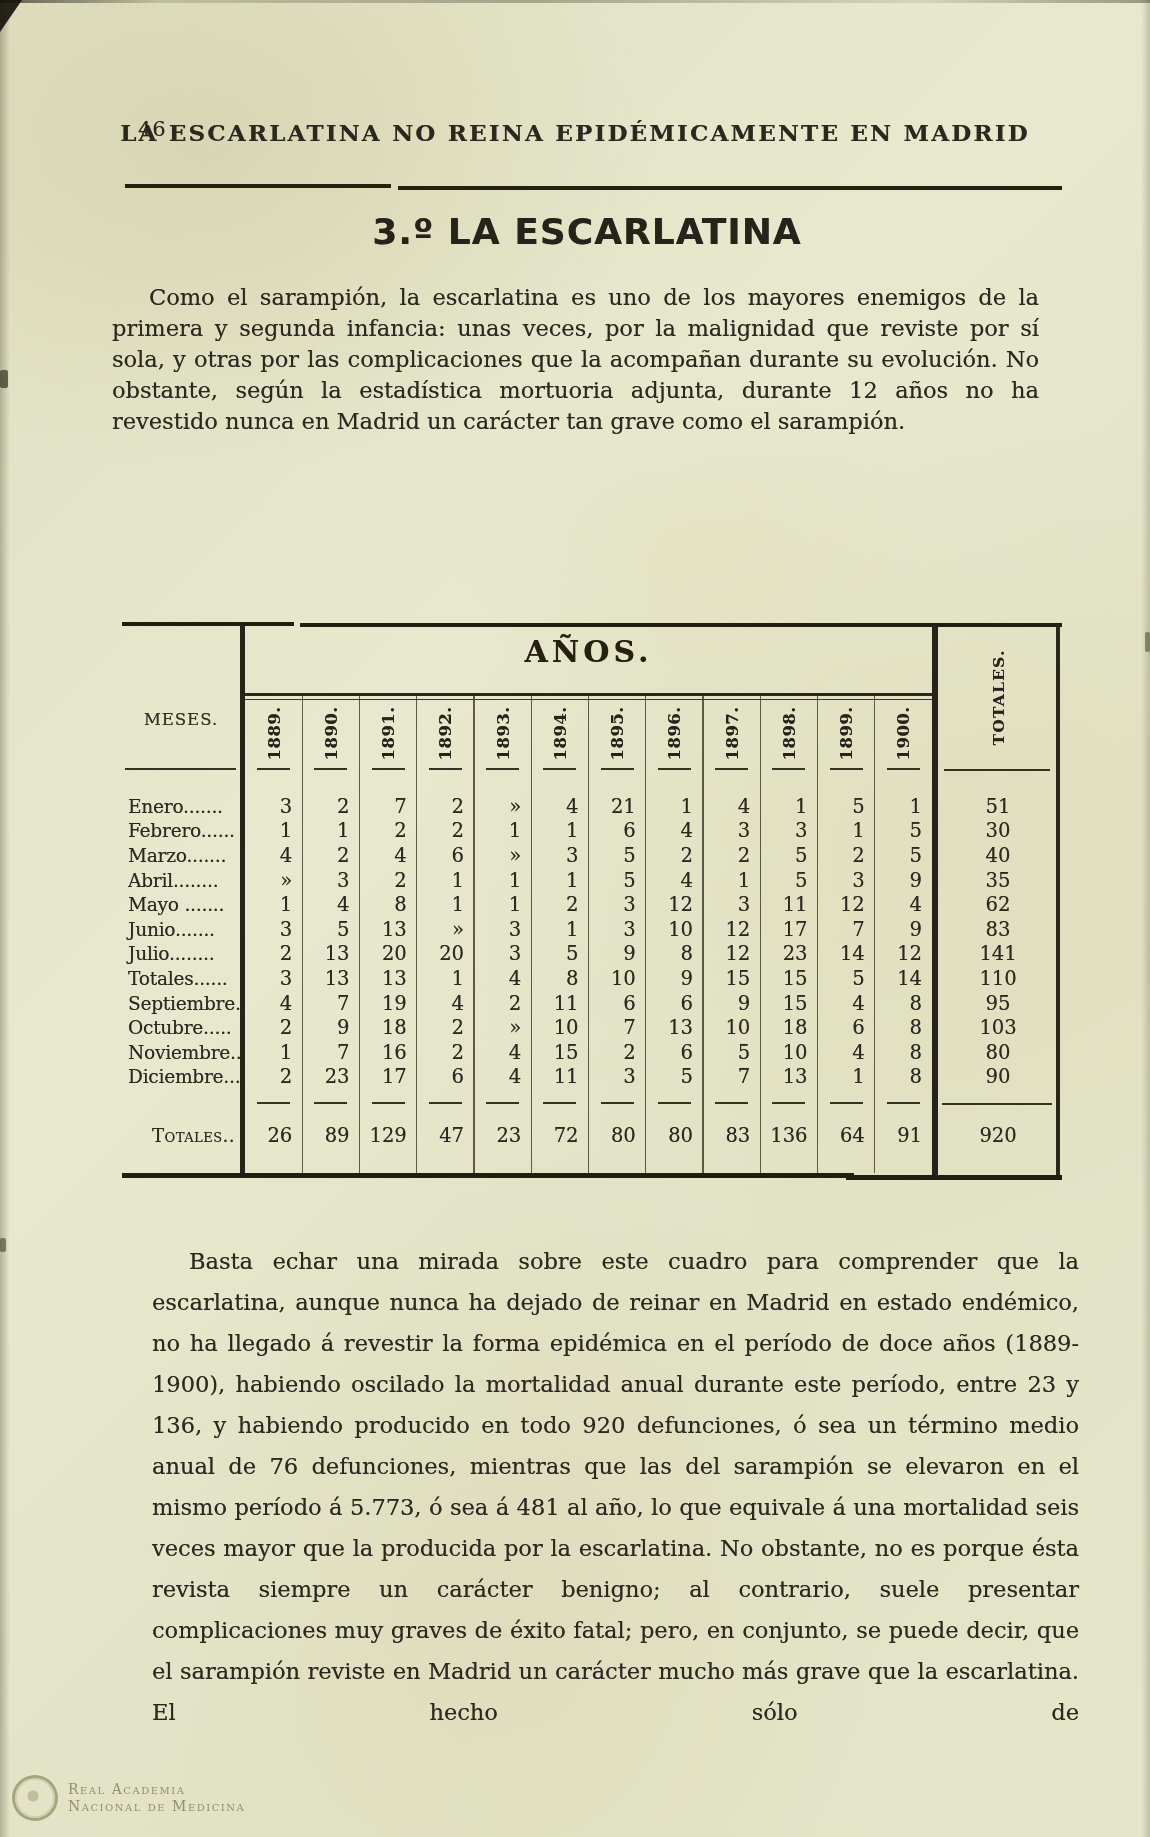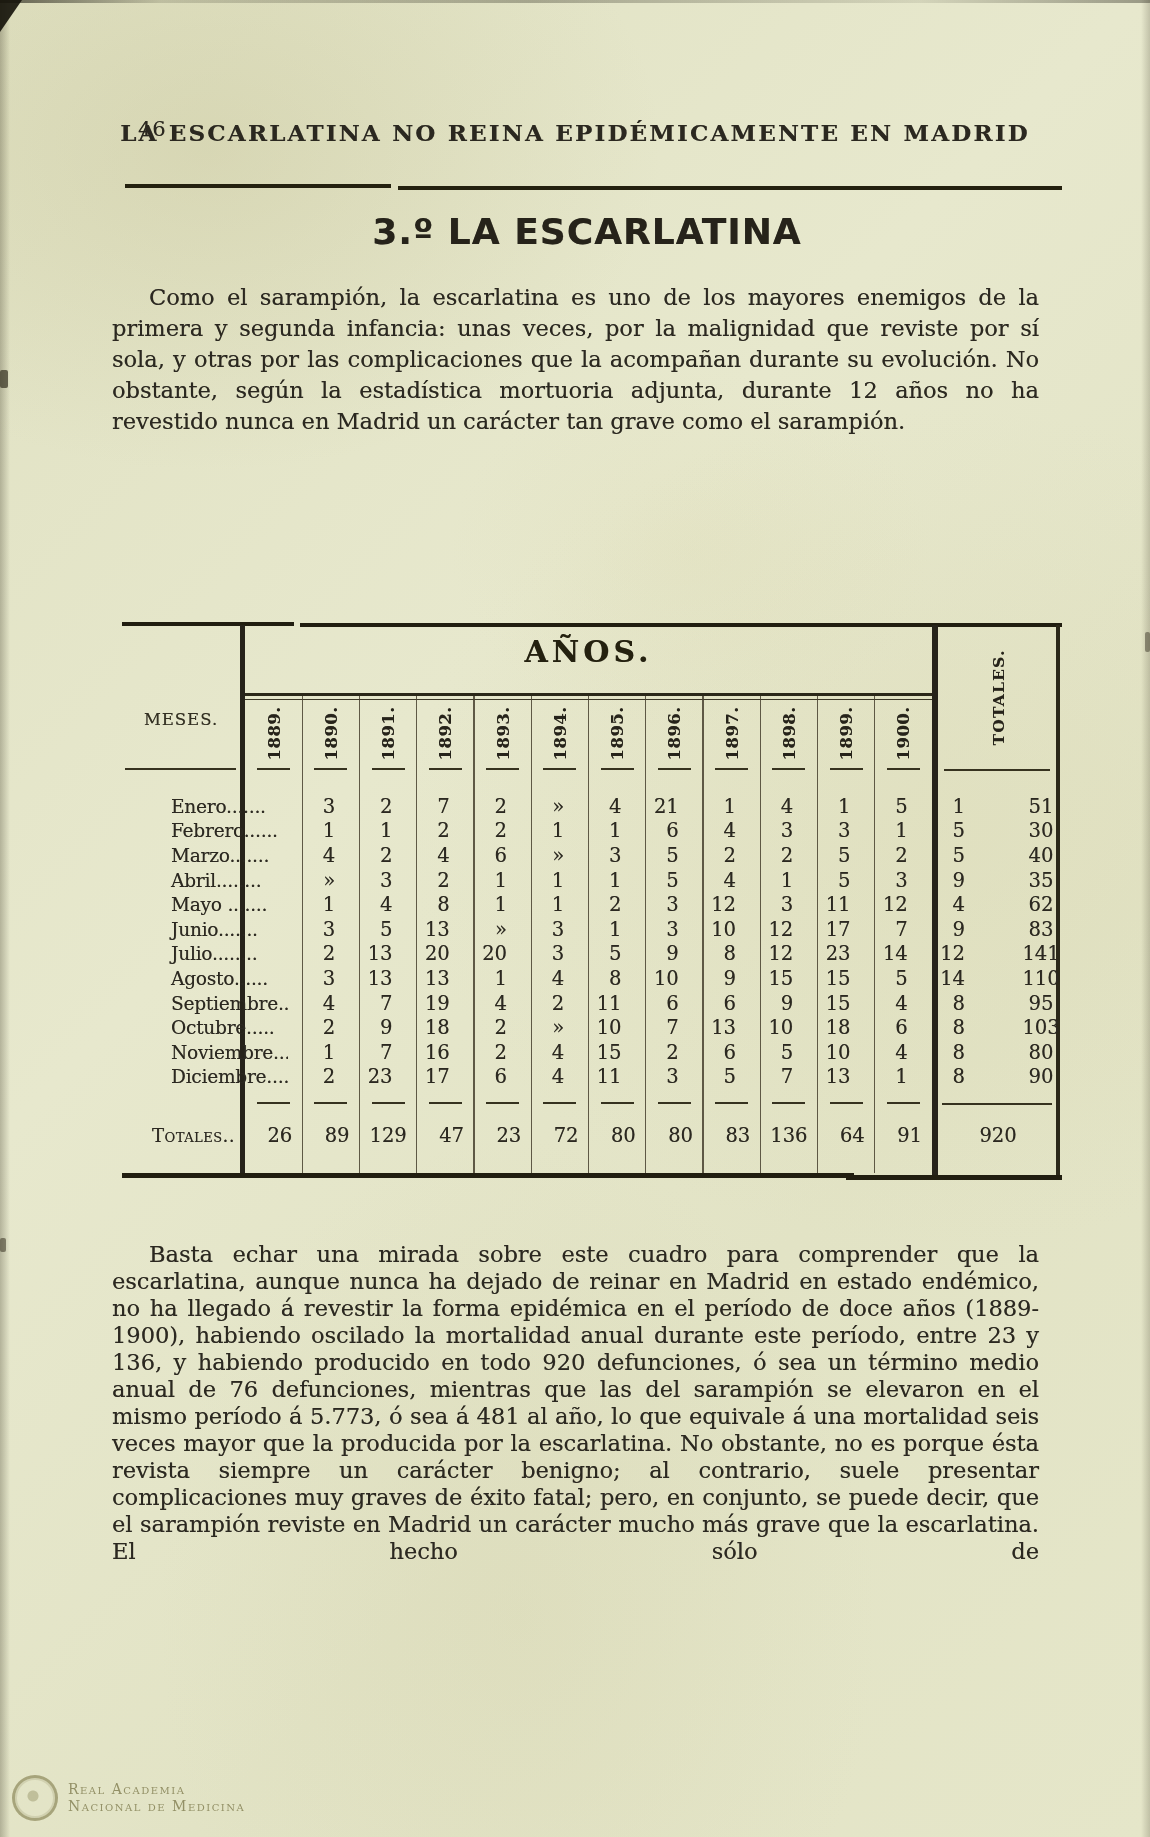--- a/index.html
+++ b/index.html
@@ -33,21 +33,21 @@
     font-size:23px; letter-spacing:2.2px; white-space:nowrap;font-weight:bold; }
   .head-rule-1 { position:absolute; left:125px; top:184px; width:266px; height:4px; background:#24210f; }
   .head-rule-2 { position:absolute; left:398px; top:186px; width:664px; height:3.5px; background:#24210f; }
 
   
   .section-title { position:absolute; left:127px; top:211px; width:920px; text-align:center;
     font-family:"DejaVu Sans", sans-serif; font-weight:bold; font-size:36px; letter-spacing:1px; color:#26231a; }
   .para { position:absolute; left:112px; width:927px; font-size:22.5px; line-height:31px;
     text-align:justify; text-indent:37px; color:#2b2820; }
   .para-1 { top:282px; }
-  .para-2 { top:1241px; line-height:27px; text-align-last:justify; }
+  .para-2 { top:1241px; line-height:41px; text-align-last:justify;margin-left:40px; }
 
   
   .tbl-caption { position:absolute; left:115px; top:588px; width:920px; text-align:center;
     font-weight:bold; font-size:19px; letter-spacing:1.2px; color:#28251a; }
   .mtable { position:absolute; left:122px; top:622px; width:940px; height:557px; }
   .border-top-1 { position:absolute; left:0; top:0; width:172px; height:4px; background:#211e10; }
   .border-top-2 { position:absolute; left:178px; top:1px; width:762px; height:3.5px; background:#211e10; }
   .border-bot-1 { position:absolute; left:0; top:551px; width:732px; height:4.5px; background:#211e10; }
   .border-bot-2 { position:absolute; left:724px; top:553px; width:216px; height:5px; background:#211e10; }
   .v-bold-left  { position:absolute; left:118px; top:3px;  width:5px; height:550px; background:#26231a; }
@@ -68,21 +68,21 @@
   .year-header-row { position:absolute; left:123px; top:76px; width:687px; height:70px; display:flex; }
   .ycell { width:57.25px; flex:none; display:flex; align-items:center; justify-content:center; }
   .ylab { transform:rotate(-90deg); font-weight:bold; font-size:16.5px; letter-spacing:0.5px;
     white-space:nowrap; color:#26231a; }
   .totales-header-box { position:absolute; left:816px; top:8px; width:120px; height:134px;
     display:flex; align-items:center; justify-content:center; }
   .totales-header { transform:rotate(-90deg); font-weight:bold; font-size:15.5px; letter-spacing:1.2px;
     white-space:nowrap; color:#26231a; }
 
   .tbody { position:absolute; left:0; top:172px; width:940px; }
-  .trow { display:flex; height:24.6px; align-items:center;margin-left:43px; }
+  .trow { display:flex; height:24.6px; align-items:center; }
   .totals-row { position:absolute; left:0; top:496px; width:940px; height:34px; display:flex; align-items:center; }
   .c-label { width:123px; flex:none; box-sizing:border-box; padding-left:6px; font-size:18.5px;
     letter-spacing:-0.2px; white-space:nowrap; overflow:hidden; }
   .c-label-tot { text-align:right; padding-right:10px; font-variant:small-caps; font-size:18px; letter-spacing:0.5px; }
   .c-val { width:57.25px; flex:none; box-sizing:border-box; text-align:right; padding-right:10px;
     font-size:19.5px; }
   .c-spacer { width:6px; flex:none; }
   .c-tot { width:120px; flex:none; text-align:center; font-size:19.5px; }
 
   
@@ -283,21 +283,21 @@
           <div class="c-val">9</div>
           <div class="c-val">8</div>
           <div class="c-val">12</div>
           <div class="c-val">23</div>
           <div class="c-val">14</div>
           <div class="c-val">12</div>
           <div class="c-spacer"></div>
           <div class="c-tot">141</div>
         </div>
         <div class="trow">
-          <div class="c-label">Agosto......</div>
+          <div class="c-label">Totales......</div>
           <div class="c-val">3</div>
           <div class="c-val">13</div>
           <div class="c-val">13</div>
           <div class="c-val">1</div>
           <div class="c-val">4</div>
           <div class="c-val">8</div>
           <div class="c-val">10</div>
           <div class="c-val">9</div>
           <div class="c-val">15</div>
           <div class="c-val">15</div>

